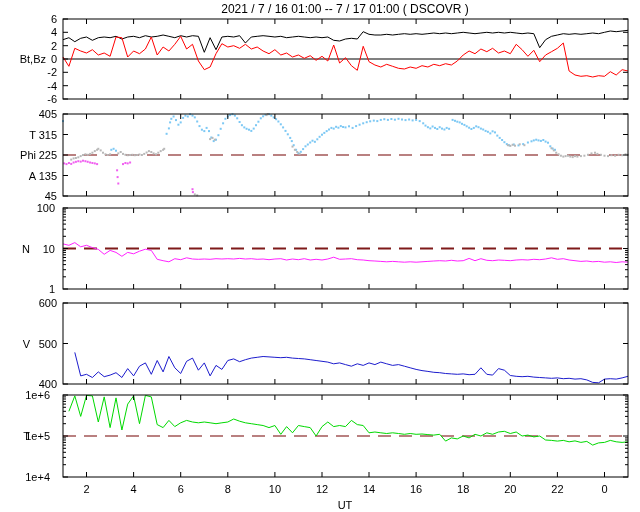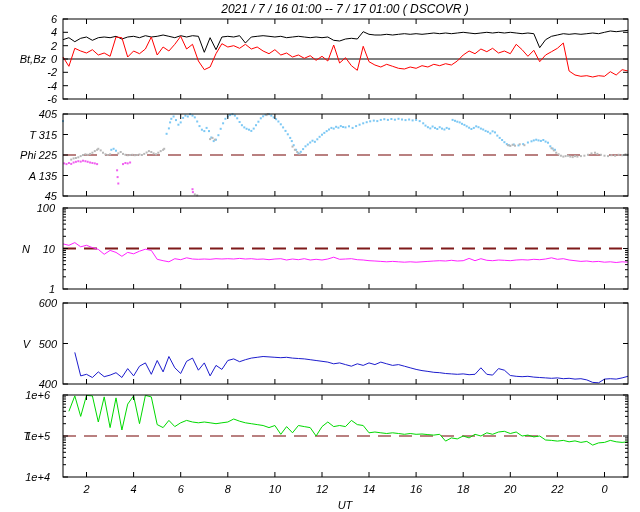--- a/index.html
+++ b/index.html
@@ -1,16 +1,16 @@
 <!DOCTYPE html>
 <html><head>
 <meta charset="utf-8">
 <style>
   html,body{margin:0;padding:0;background:#ffffff;}
-  .page{width:640px;height:512px;background:#ffffff;position:relative;overflow:hidden;font-style:italic;}
+  .page{width:640px;height:512px;background:#ffffff;position:relative;overflow:hidden;}
   svg{display:block;}
   text{font-family:"Liberation Sans","DejaVu Sans",sans-serif;fill:#000;}
   .title{font-size:12px;}
   .tick{font-size:11px;}
   .unit{font-size:11px;}
 </style>
 </head>
 <body>
 
 <div class="page">

